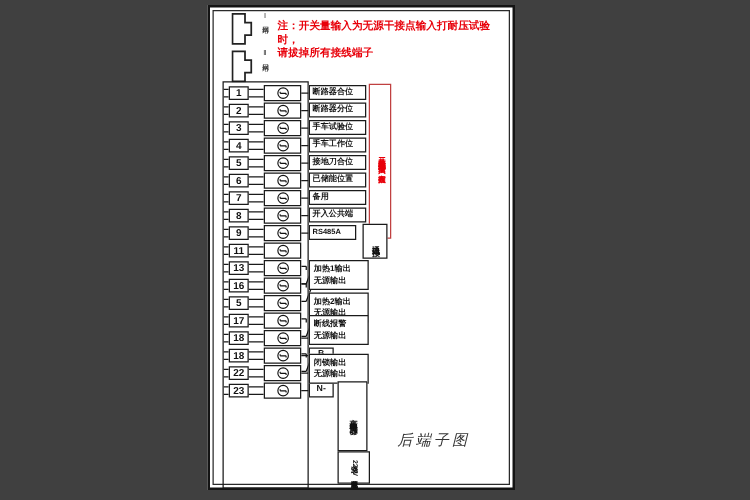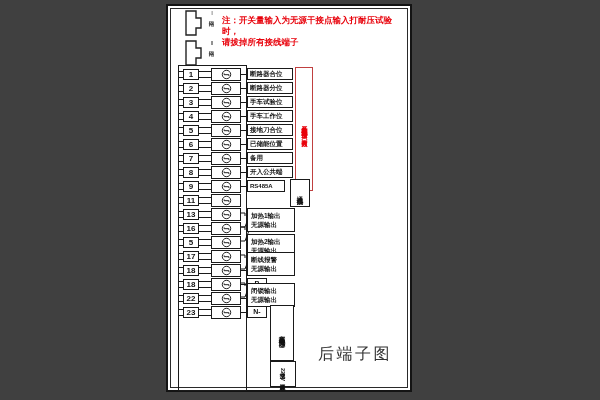--- a/index.html
+++ b/index.html
@@ -55,21 +55,21 @@
   .b-comm{left:122px;top:173px;width:20px;height:28px;}
   .b-hv{left:102px;top:299px;width:24px;height:56px;}
   .b-pwr{left:102px;top:355px;width:26px;height:26px;letter-spacing:0;}
   .b-pwr span{display:block;font-size:5.5px;line-height:1.1;}
 
   .sidenote{position:absolute;left:127px;top:61px;width:18px;height:124px;border:1px solid #c04040;box-sizing:border-box;
             color:var(--red);writing-mode:vertical-rl;text-orientation:mixed;
             display:flex;align-items:center;justify-content:center;text-align:center;
             font-size:6px;font-weight:bold;letter-spacing:.5px;line-height:1.2;background:#fff;}
 
-  .caption{position:absolute;left:150px;top:338px;font-size:16px;letter-spacing:2.5px;color:#333;}
+  .caption{position:absolute;left:150px;top:338px;font-size:12px;letter-spacing:2.5px;color:#333;font-style:italic;}
 </style>
 </head>
 <body>
 
 <div id="stage">
   <div class="frame">
     <div class="frame-inner"></div>
 
     <svg class="conn" style="top:4px" viewBox="0 0 18 26">
       <polygon points="1,1 11,1 11,8 16,8 16,18 11,18 11,25 1,25"></polygon>

